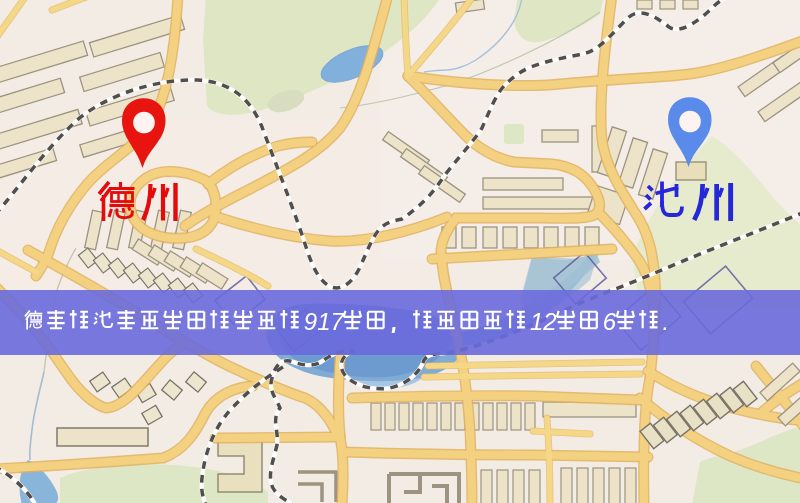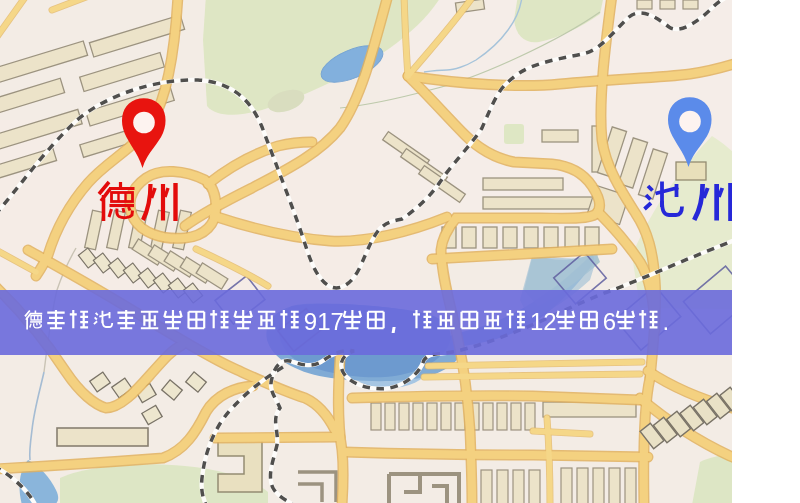--- a/index.html
+++ b/index.html
@@ -1,15 +1,15 @@
 <!DOCTYPE html>
 <html><head><meta charset="utf-8">
 <style>
 html,body{margin:0;padding:0;background:#fff;}
-#map{position:relative;width:732px;height:503px;overflow:hidden;font-family:"Liberation Sans",sans-serif;}
+#map{position:relative;width:800px;height:503px;overflow:hidden;font-family:"Liberation Sans",sans-serif;font-style:italic;}
 svg{display:block;filter:blur(0.55px);}
 </style></head>
 <body>
 <div id="map">
     <svg width="800" height="503" viewBox="0 0 800 503">
       <rect width="800" height="503" fill="#f4eee8"></rect>
       <rect x="380" y="0" width="420" height="260" fill="#f7efec" opacity="0.7"></rect>
       <rect x="0" y="120" width="420" height="170" fill="#f6efe9" opacity="0.6"></rect>
       <path d="M206,-5 L442,-5 C430,15 412,32 390,48 C362,68 310,95 262,110 C238,117 216,117 207,106 L203,40 Z" fill="#dde7c3"></path>
       <path d="M518,-5 L604,-5 L600,14 C580,28 558,38 539,42 C525,44 516,36 514,20 Z" fill="#dde7c3"></path>

